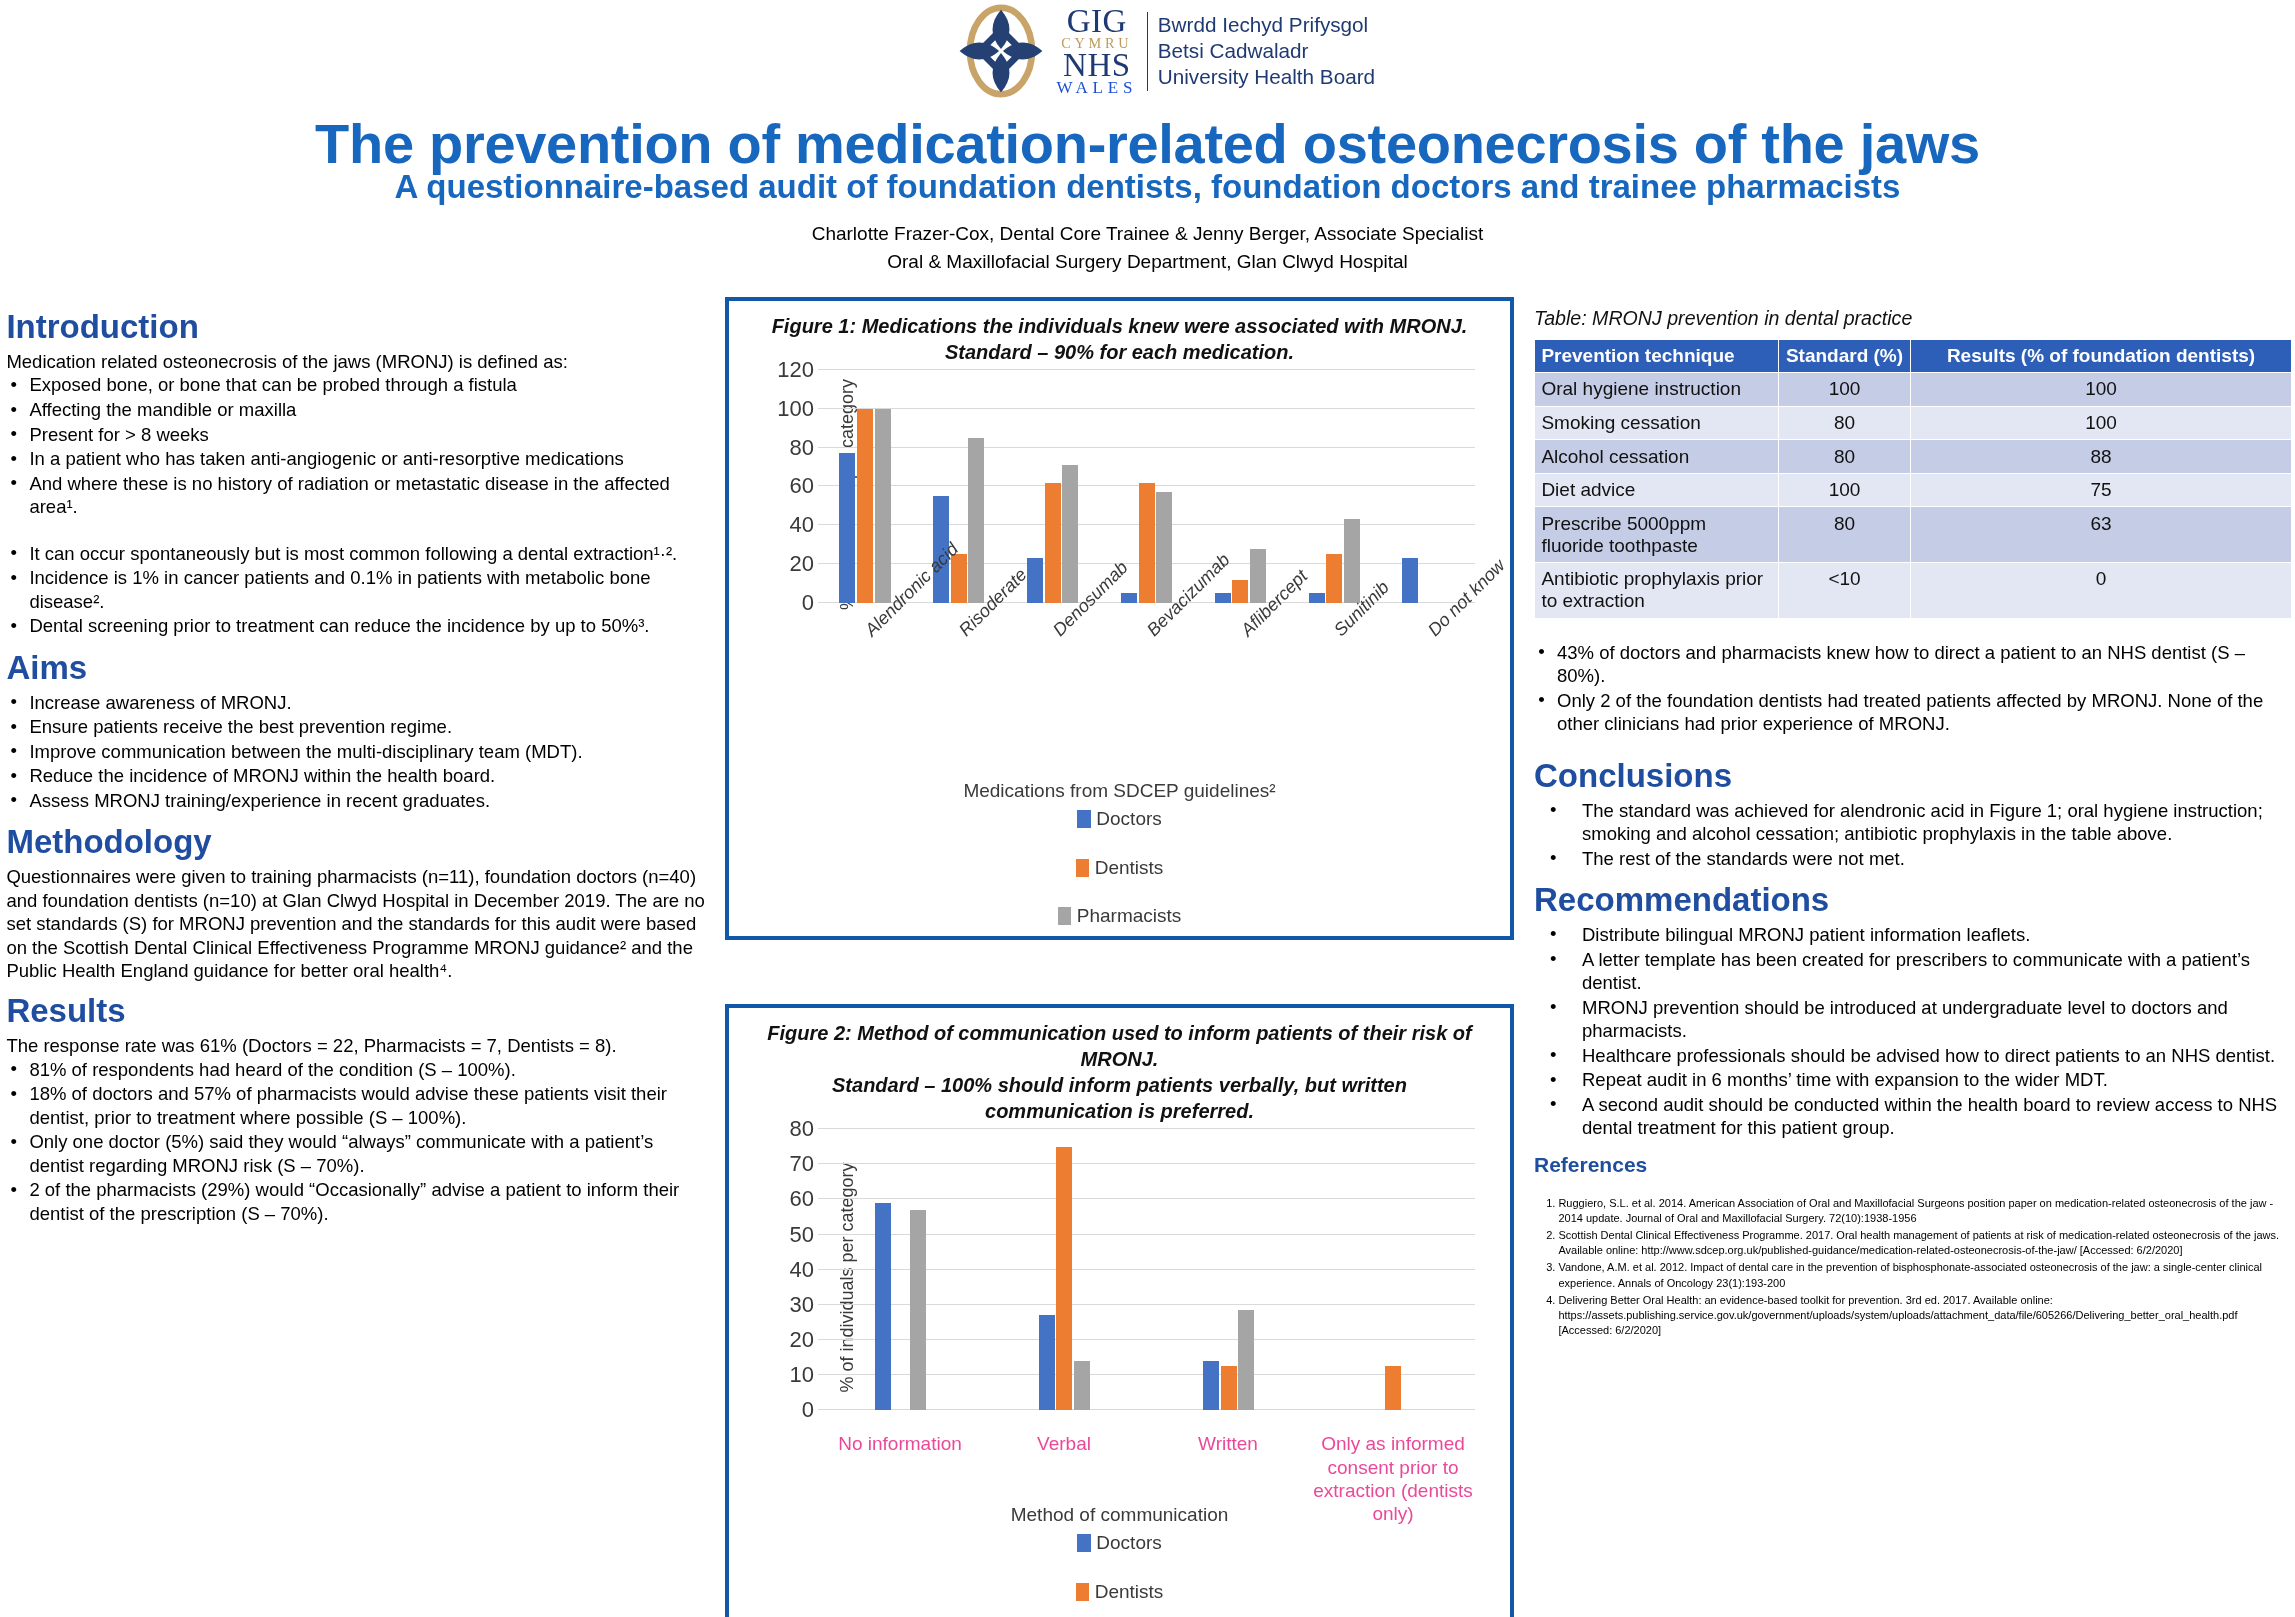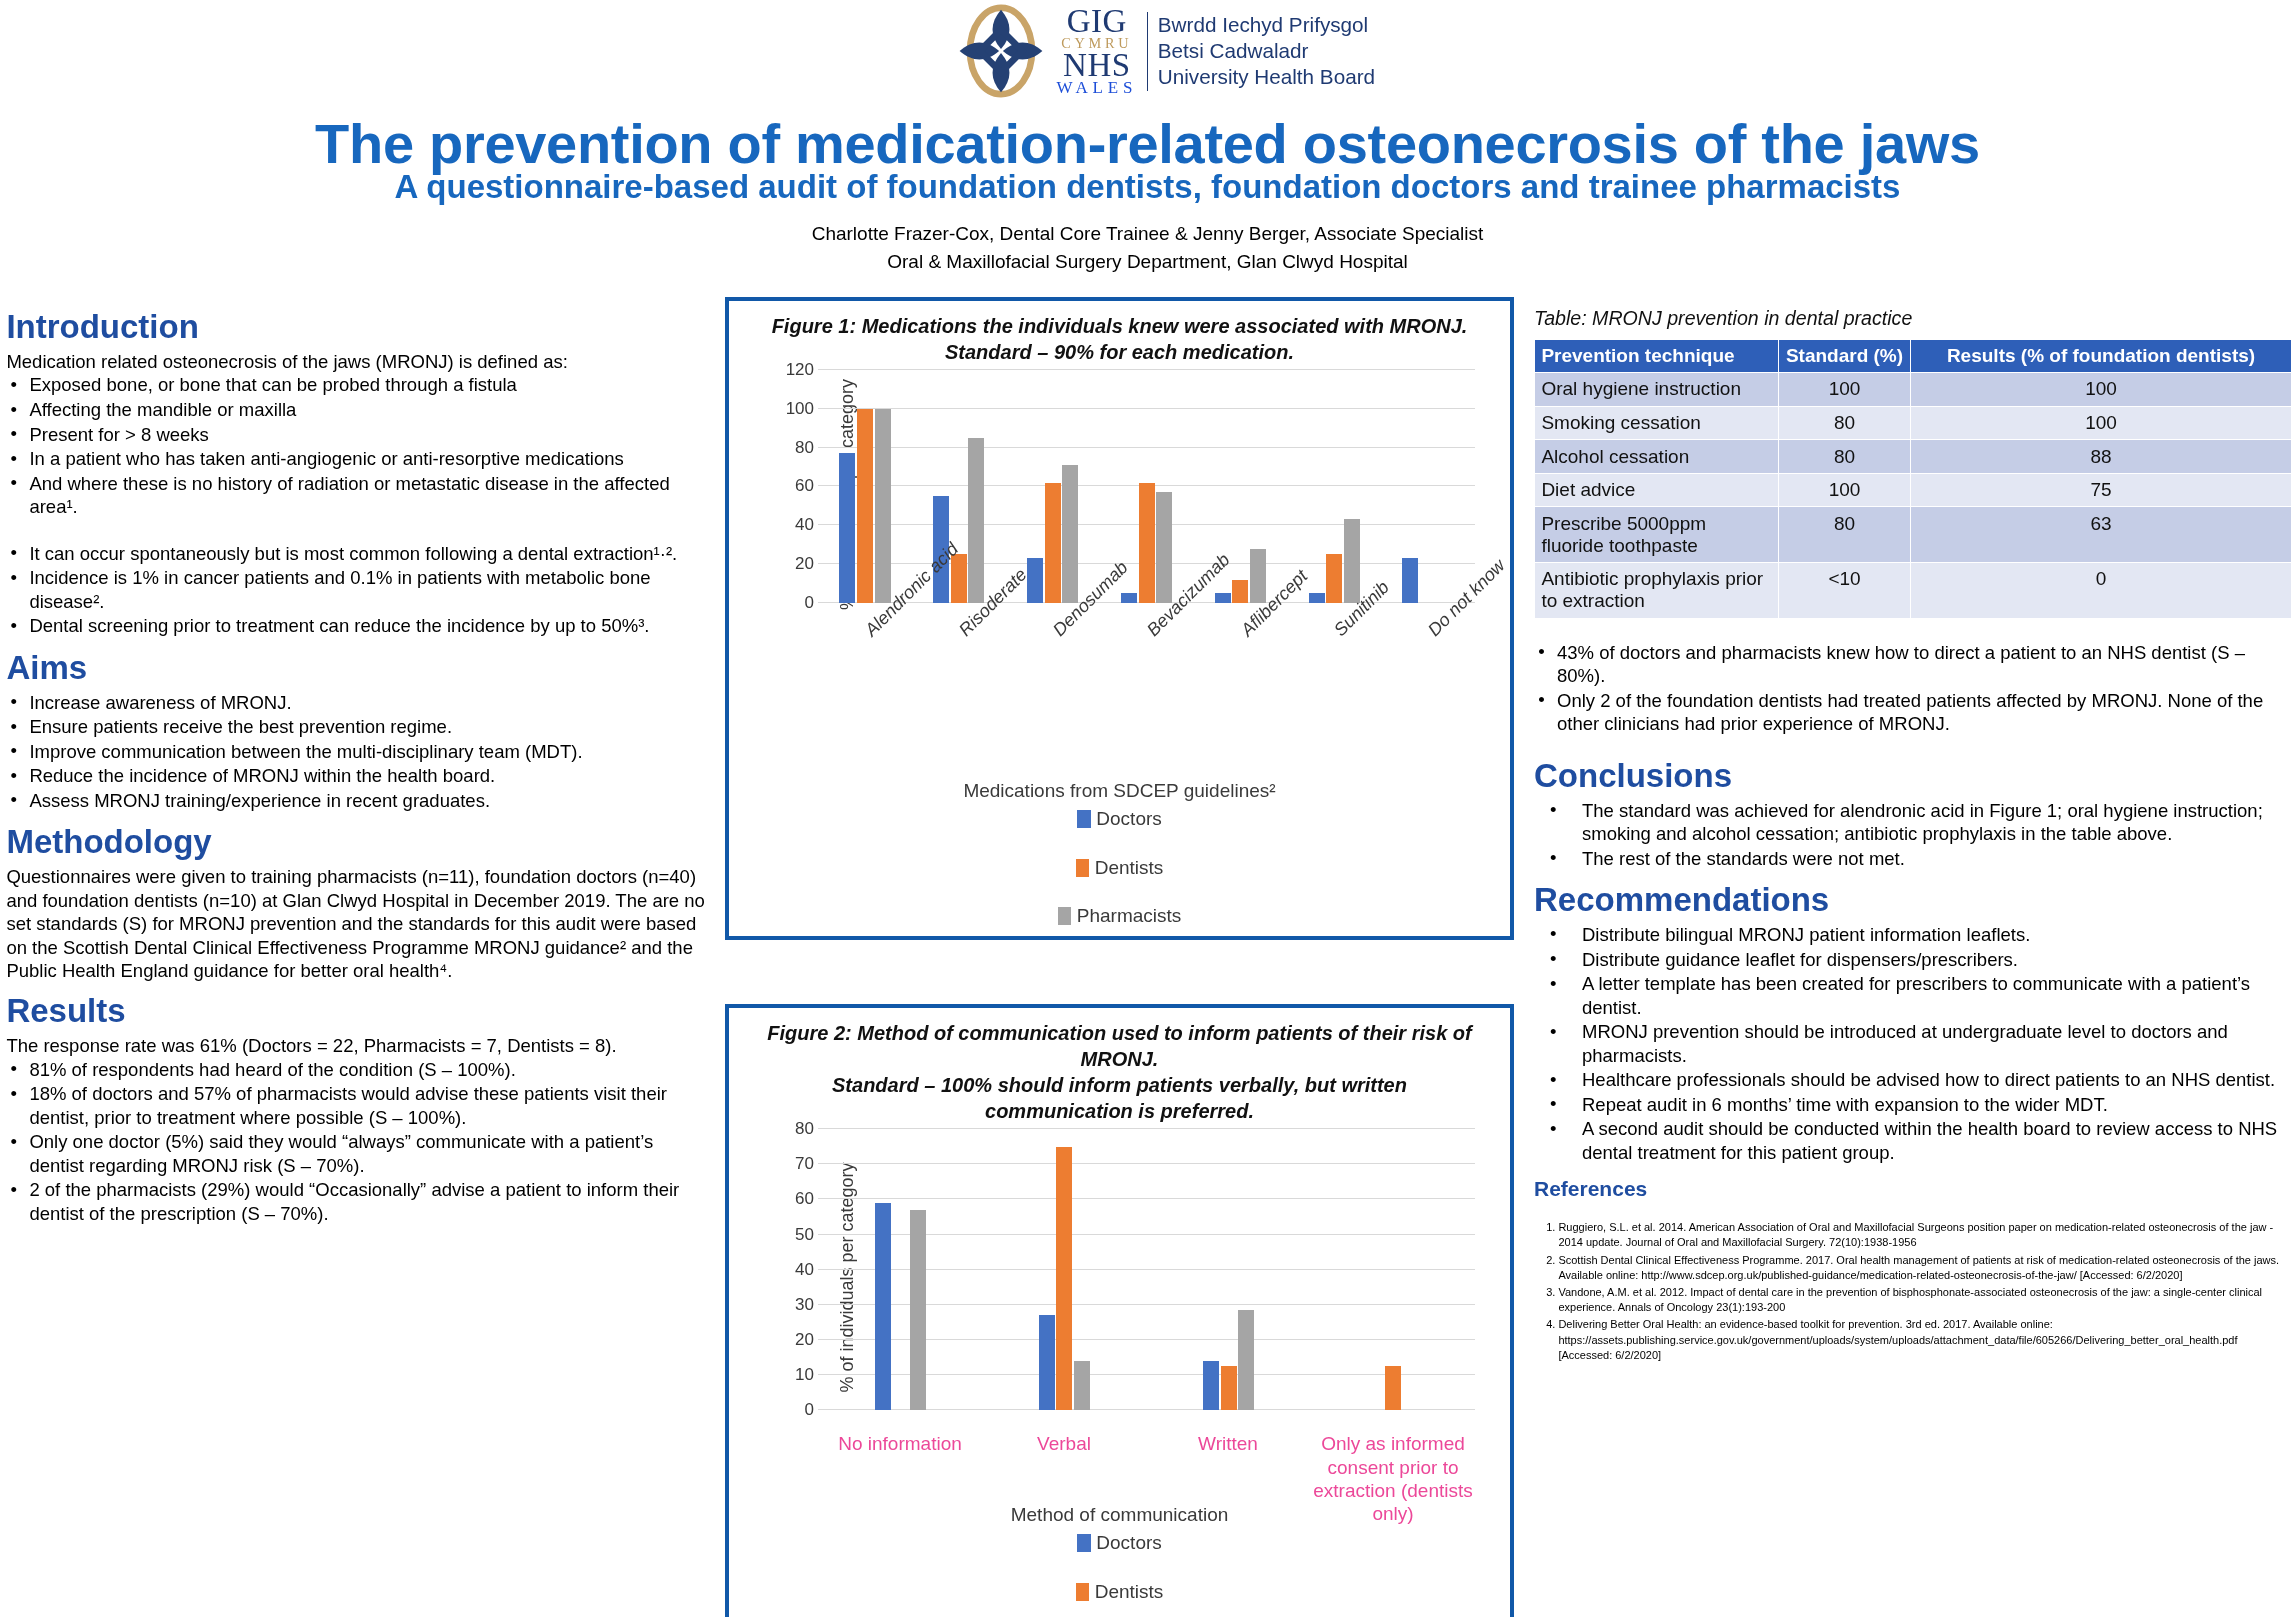--- a/index.html
+++ b/index.html
@@ -85,21 +85,21 @@
   .ylab span {
     transform: rotate(-90deg); white-space: nowrap;
     font-size: 18px; color: #3a3a3a;
   }
   .plot { position: relative; margin-left: 89px; }
   .ticklabels {
     position: absolute; left: -55px; top: 0; width: 51px; height: 100%;
   }
   .ticklabels div {
     position: absolute; right: 0; transform: translateY(-50%);
-    font-size: 17px; color: #3a3a3a;
+    font-size: 22px; color: #3a3a3a;
   }
   .gridlines { position: absolute; left: 0; top: 0; width: 100%; height: 100%; }
   .gridlines div { position: absolute; left: 0; width: 100%; height: 1.1px; background: #d9d9d9; }
   .bars {
     position: absolute; left: 0; bottom: 0; width: 100%; height: 100%;
     display: flex; align-items: flex-end;
   }
   .grp { flex: 1 1 0; display: flex; align-items: flex-end; justify-content: center; height: 100%; gap: 1.6px; }
   .bar { width: 16px; }
   .bar.doc { background: #4472C4; }
@@ -464,21 +464,20 @@
     <h2 class="section">Conclusions</h2>
     <ul class="bul indent">
       <li class="body">The standard was achieved for alendronic acid in Figure 1; oral hygiene instruction; smoking and alcohol cessation; antibiotic prophylaxis in the table above.</li>
       <li class="body">The rest of the standards were not met.</li>
     </ul>
 
     <div class="spacer-sm"></div>
     <h2 class="section">Recommendations</h2>
     <ul class="bul indent">
       <li class="body">Distribute bilingual MRONJ patient information leaflets.</li>
-      <li class="body">Distribute guidance leaflet for dispensers/prescribers.</li>
       <li class="body">A letter template has been created for prescribers to communicate with a patient’s dentist.</li>
       <li class="body">MRONJ prevention should be introduced at undergraduate level to doctors and pharmacists.</li>
       <li class="body">Healthcare professionals should be advised how to direct patients to an NHS dentist.</li>
       <li class="body">Repeat audit in 6 months’ time with expansion to the wider MDT.</li>
       <li class="body">A second audit should be conducted within the health board to review access to NHS dental treatment for this patient group.</li>
     </ul>
 
     <div class="spacer-sm"></div>
     <h3 class="refs-head">References</h3>
     <ol class="refs" id="refs-list">

